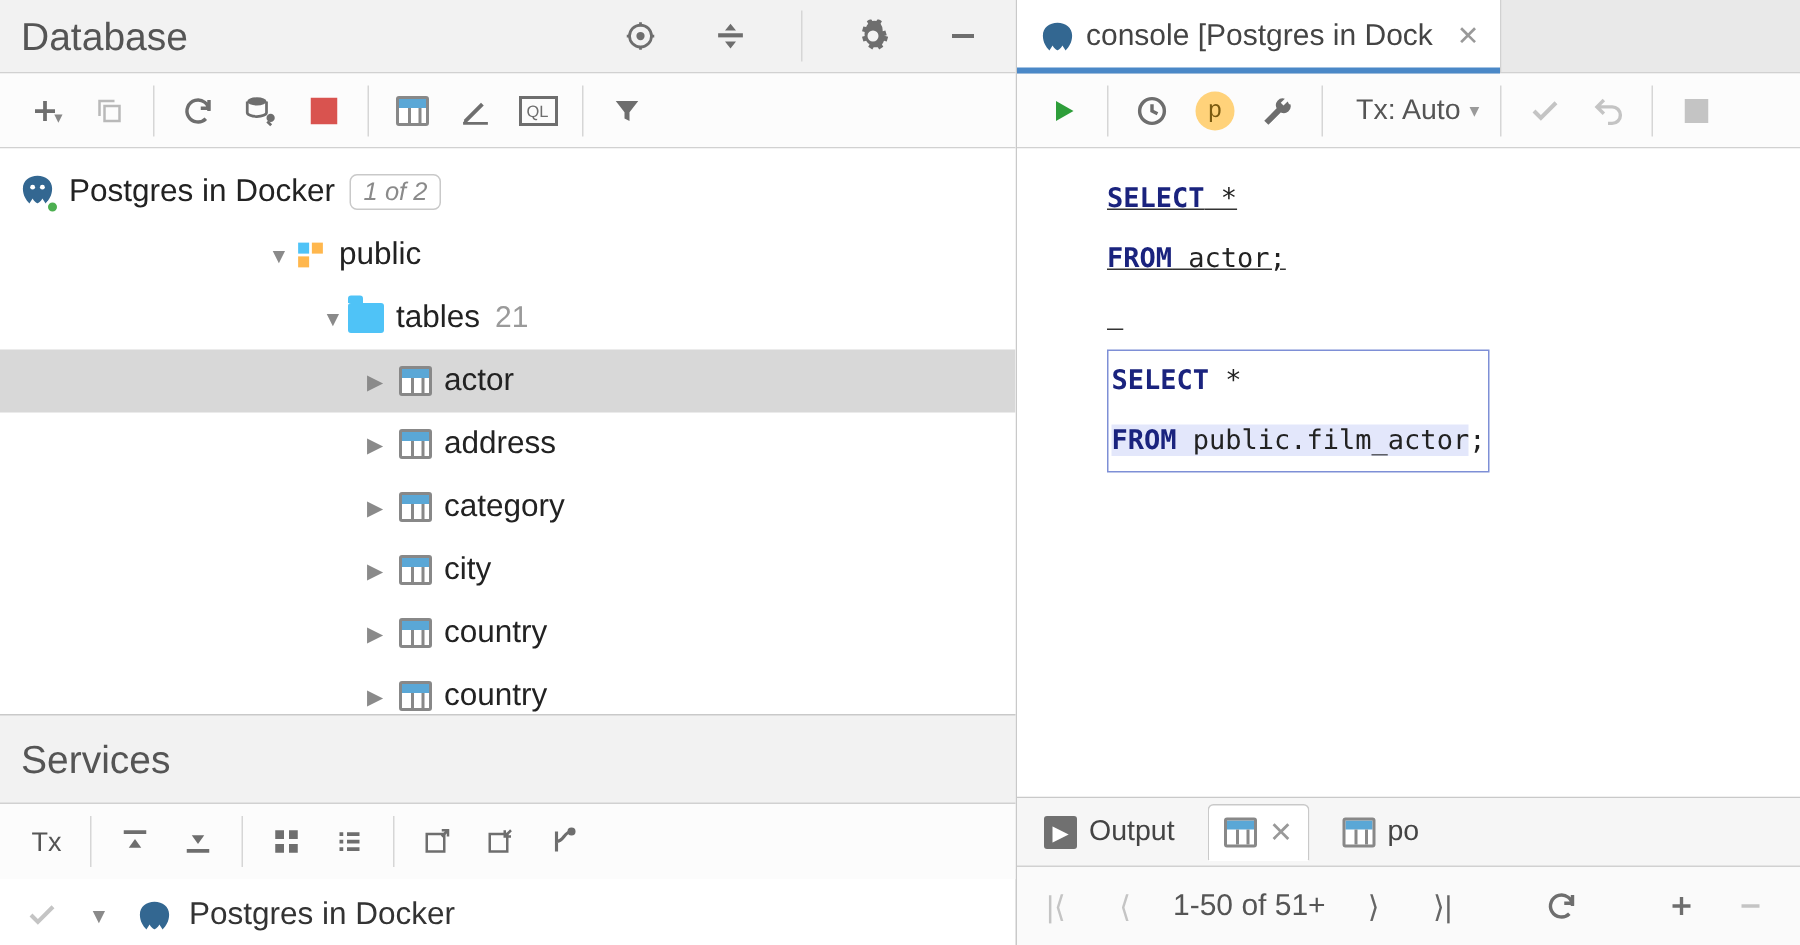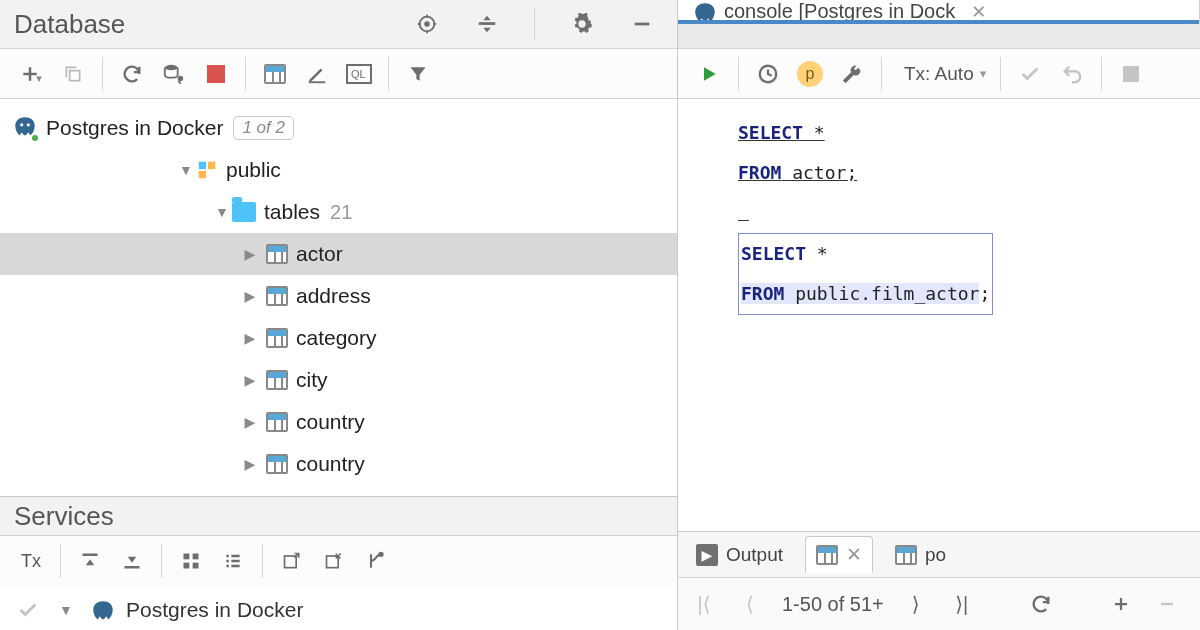--- a/index.html
+++ b/index.html
@@ -35,24 +35,24 @@
 .schema-icon { width: 22px; height: 22px; }
 .folder-icon { width: 24px; height: 20px; background: #4fc3f7; border-radius: 2px; position: relative; }
 .folder-icon::before { content: ""; position: absolute; top: -5px; left: 0; width: 10px; height: 5px; background: #4fc3f7; border-radius: 2px 2px 0 0; }
 .table-icon { width: 22px; height: 20px; border: 2px solid #888; border-radius: 2px; background: linear-gradient(#5aa7d6,#5aa7d6) 0 0/100% 6px no-repeat, #fff; position: relative; }
 .table-icon::after { content: ""; position: absolute; left: 33%; top: 6px; bottom: 0; width: 2px; background: #888; box-shadow: 7px 0 0 #888; }
 
 
 .hdr-icons { display: flex; gap: 18px; align-items: center; }
 
 
-.services-hdr { height: 40px; border-top: 1px solid #c9c9c9; border-bottom: 1px solid #d1d1d1; display: flex; align-items: center; padding: 0 14px; background: #f2f2f2; }
-
-
-.tabs { height: 49px; display: flex; align-items: stretch; border-bottom: 1px solid #d1d1d1; background: #e9e9e9; flex-direction: column; }
+.services-hdr { height: 60px; border-top: 1px solid #c9c9c9; border-bottom: 1px solid #d1d1d1; display: flex; align-items: center; padding: 0 14px; background: #f2f2f2; }
+
+
+.tabs { height: 49px; display: flex; align-items: stretch; border-bottom: 1px solid #d1d1d1; background: #e9e9e9; }
 .tab { display: flex; align-items: center; padding: 0 14px; gap: 10px; background: #eaeaea; border-right: 1px solid #d1d1d1; cursor: pointer; font-size: 20px; color: #444; position: relative; }
 .tab.active { background: #fff; }
 .tab.active::after { content: ""; position: absolute; left: 0; right: 0; bottom: -1px; height: 4px; background: #4a88c7; }
 .tab .close { color: #999; font-size: 18px; margin-left: 6px; }
 
 
 .editor { flex: 1; background: #fff; padding: 14px 0 0 60px; font-family: "Menlo","Consolas",monospace; font-size: 18px; line-height: 40px; position: relative; text-decoration: underline; }
 .kw { color: #1a237e; font-weight: 600; }
 .txt { color: #222; }
 .sel-box { border: 1px solid #7e8fd6; padding: 0 2px; display: inline-block; }

